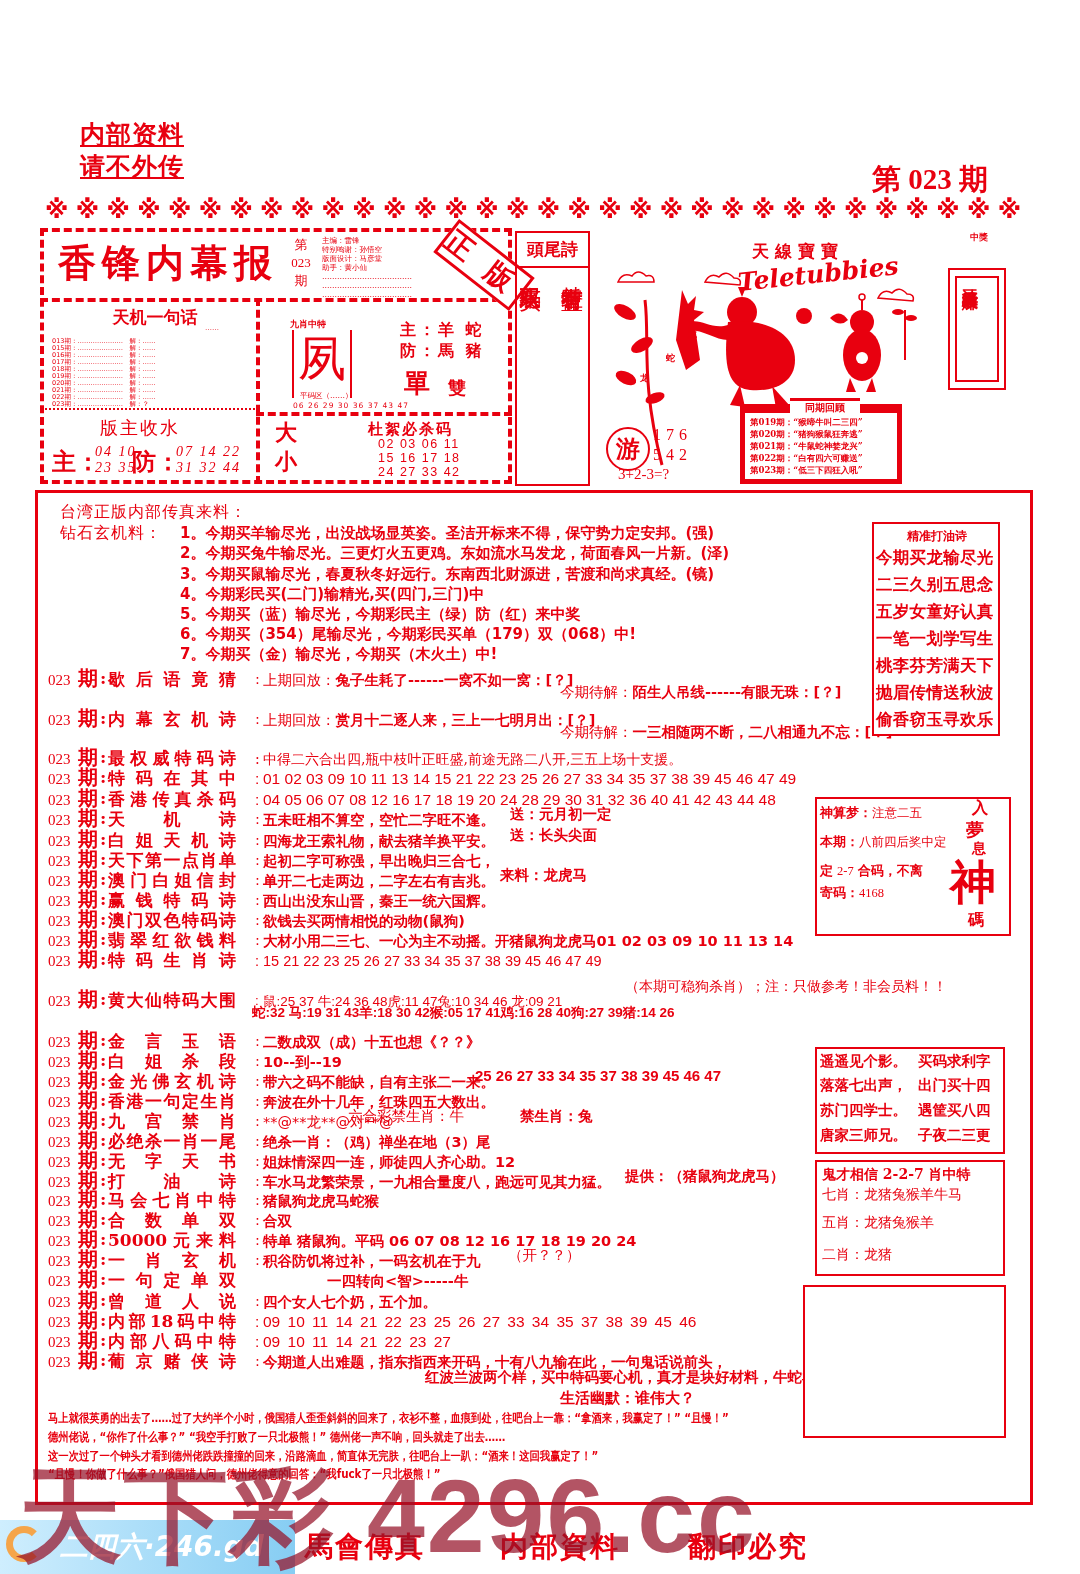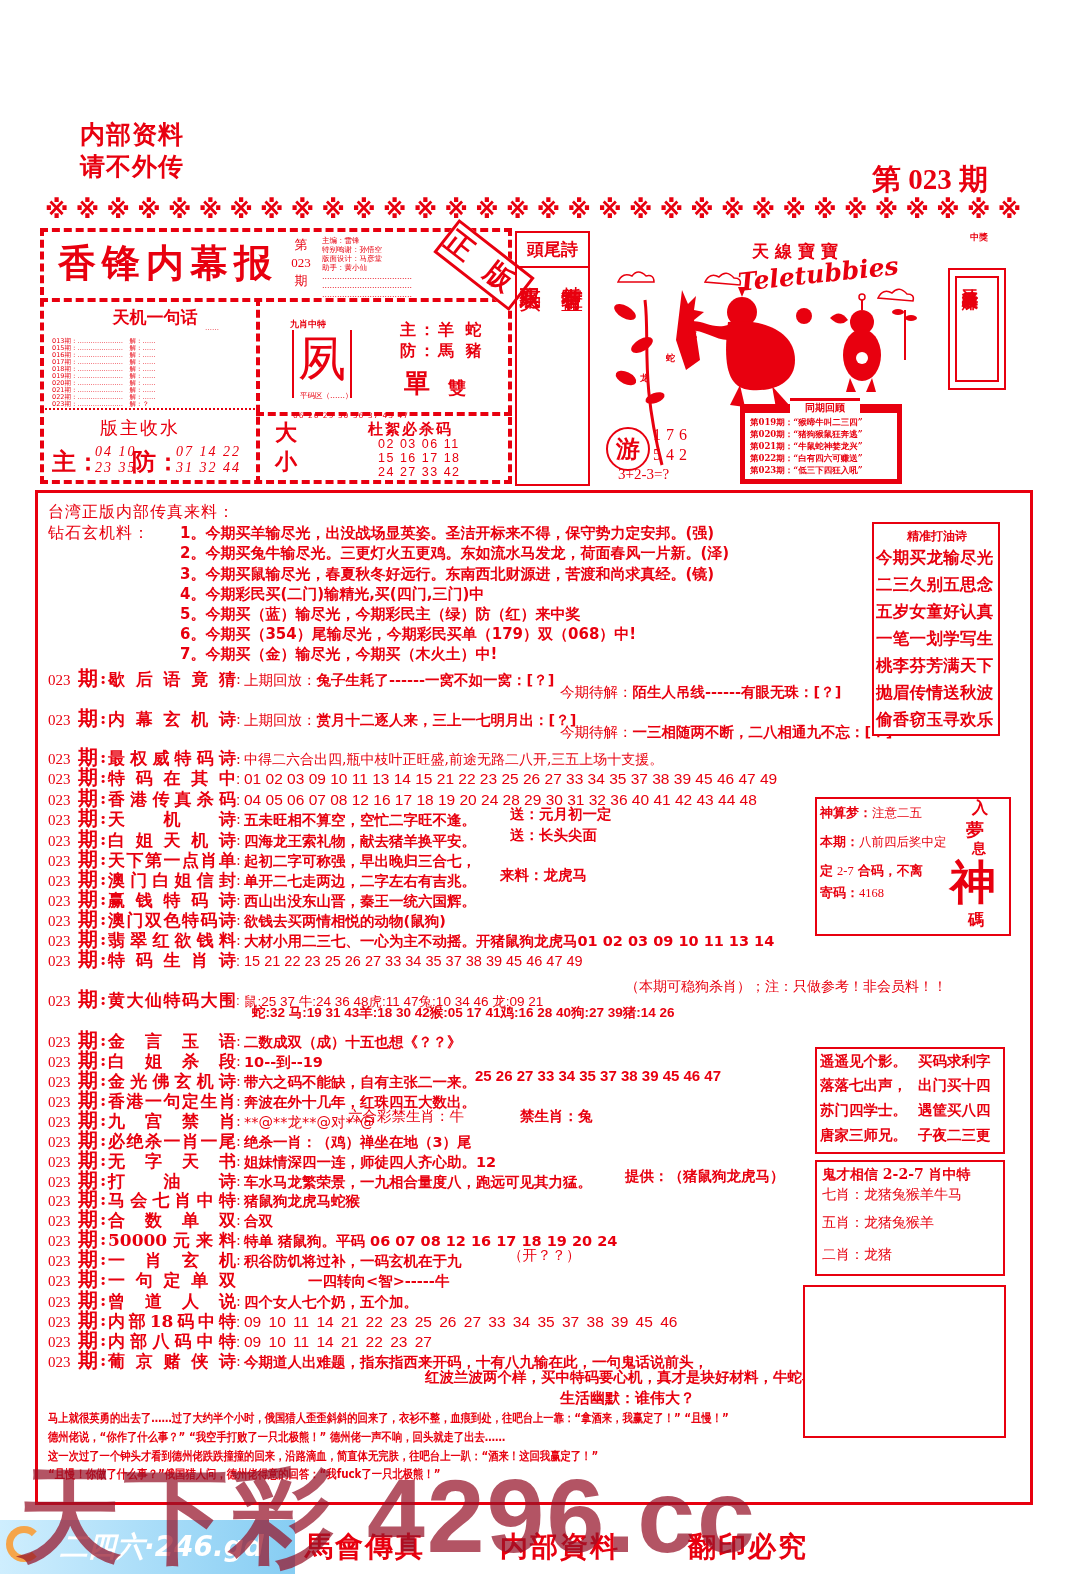--- a/index.html
+++ b/index.html
@@ -1,20 +1,20 @@
 <!DOCTYPE html>
 <html><head>
 <meta charset="utf-8">
 <style>
   html,body{margin:0;padding:0;background:#fff;}
   #page{position:relative;width:1080px;height:1574px;overflow:hidden;background:#fff;
         font-family:"DejaVu Sans",sans-serif;color:#e8000f;}
   .abs{position:absolute;white-space:nowrap;}
   
-  .side-note{left:80px;font-size:25px;font-weight:bold;letter-spacing:1px;line-height:30px;}
+  .side-note{left:80px;font-size:25px;font-weight:bold;letter-spacing:1px;line-height:30px;text-decoration:underline;}
   .title{left:222px;top:84px;font-size:92px;font-weight:bold;letter-spacing:12px;line-height:110px;
          font-family:"DejaVu Serif",serif;text-shadow:2px 2px 0 #fff,5px 4px 0 #c8000c;}
   .issue-hd{left:872px;top:160px;font-size:29px;font-weight:bold;font-family:"Liberation Serif",serif;}
   .divider{left:45px;top:196px;font-size:24px;letter-spacing:7.4px;font-weight:bold;}
   
   .dash-box{border:4px dashed #e8000f;box-sizing:border-box;}
   .dash-h{height:0;border-top:4px dashed #e8000f;}
   .dash-v{width:0;border-left:4px dashed #e8000f;}
   .masthead{left:58px;top:238px;font-size:38px;font-weight:bold;letter-spacing:6px;font-family:"DejaVu Serif",serif;}
   .vissue{left:286px;top:236px;font-size:13px;font-family:"Liberation Serif",serif;text-align:center;width:30px;line-height:18px;}
@@ -25,21 +25,21 @@
   .tianji-sub{left:205px;top:324px;font-size:7px;}
   .tianji-row{left:52px;font-size:6.5px;line-height:7px;}
   .tianji-sep{left:45px;top:408px;width:210px;border-top:2px dotted #e8000f;}
   .banzhu{left:100px;top:416px;font-size:18px;font-family:"DejaVu Serif",serif;letter-spacing:2px;}
   .big-lbl{font-size:24px;font-weight:bold;}
   .small-num{font-size:14px;font-style:italic;font-family:"Liberation Serif",serif;letter-spacing:2px;line-height:14px;}
   .feng-box{left:292px;top:330px;width:56px;height:68px;border-left:2px solid #e8000f;border-right:2px solid #e8000f;}
   .feng-char{left:294px;top:328px;width:56px;text-align:center;font-size:48px;line-height:60px;}
   .feng-title{left:290px;top:318px;font-size:9px;font-weight:bold;}
   .feng-cap{left:300px;top:391px;font-size:7.5px;}
-  .feng-nums{left:293px;top:401px;font-size:7.5px;letter-spacing:1px;margin-top:10px;}
+  .feng-nums{left:293px;top:401px;font-size:7.5px;letter-spacing:1px;}
   .zhufang{left:400px;font-size:16px;font-weight:bold;letter-spacing:3px;font-family:"DejaVu Serif",serif;}
   .ds{font-size:26px;font-weight:bold;}
   .kill-title{left:368px;top:420px;font-size:15px;font-weight:bold;font-family:"DejaVu Serif",serif;letter-spacing:2px;}
   .kill-row{left:378px;font-size:12.5px;font-family:"Liberation Sans",sans-serif;letter-spacing:1.5px;}
   .dx{left:275px;font-size:22px;font-weight:bold;}
   
   .tw-box{left:515px;top:231px;width:75px;height:255px;border:2px solid #e8000f;box-sizing:border-box;}
   .tw-title{left:515px;top:232px;width:75px;height:36px;border-bottom:2px solid #e8000f;box-sizing:border-box;
             text-align:center;font-size:17px;font-weight:bold;line-height:34px;font-family:"DejaVu Serif",serif;}
   .vcol{writing-mode:vertical-rl;text-orientation:upright;font-size:22px;line-height:24px;letter-spacing:-0.5px;}
@@ -54,28 +54,28 @@
        font-size:24px;line-height:40px;font-weight:bold;}
   .you-num{left:653px;font-size:16px;letter-spacing:5px;font-family:"Liberation Serif",serif;}
   .you-eq{left:618px;top:466px;font-size:15px;font-family:"Liberation Serif",serif;}
   .zj{left:970px;top:231px;font-size:9px;font-weight:bold;}
   .lv-box{left:948px;top:268px;width:58px;height:122px;border:2px solid #e8000f;box-sizing:border-box;}
   .lv-inner{left:955px;top:276px;width:44px;height:106px;border:2px solid #e8000f;box-sizing:border-box;}
   .lv-text{left:962px;top:281px;font-size:16px;font-weight:bold;line-height:17px;letter-spacing:-1px;}
   .tag{font-size:9px;font-weight:bold;}
   
   .main-frame{left:35px;top:490px;width:998px;height:1015px;border:3px solid #e8000f;box-sizing:border-box;}
-  .intro{left:48px;font-size:16px;font-family:"DejaVu Serif",serif;letter-spacing:1px;}
+  .intro{left:60px;font-size:16px;font-family:"DejaVu Serif",serif;letter-spacing:1px;}
   .item{left:180px;font-size:15px;font-weight:bold;}
   .row{position:absolute;left:48px;height:20px;display:flex;align-items:baseline;white-space:nowrap;}
   .num{width:30px;font-family:"Liberation Serif",serif;font-size:15px;}
   .qi{width:22px;font-size:20px;font-weight:bold;font-family:"DejaVu Serif",serif;}
   .lbl{width:136px;display:block;text-align:justify;text-align-last:justify;font-size:17px;font-family:"DejaVu Serif",serif;position:relative;padding-left:8px;box-sizing:border-box;font-weight:bold;}
   .lbl::before{content:":";position:absolute;left:0;}
-  .ct{padding-left:8px;font-size:14.5px;font-weight:bold;position:relative;}
+  .ct{padding-left:8px;font-size:14.5px;font-weight:bold;position:relative;margin-left:19px;}
   .ct::before{content:":";position:absolute;left:0;font-weight:normal;}
   .ct.nocolon::before{content:"";}
   .thin{font-weight:normal;font-family:"DejaVu Serif",serif;font-size:14px;}
   .nums{font-family:"Liberation Sans",sans-serif;font-weight:normal;font-size:15.5px;}
   .pre{font-weight:normal;font-family:"DejaVu Serif",serif;}
   .x{position:absolute;top:0;white-space:nowrap;font-size:14.5px;font-weight:bold;}
   .cont{left:252px;font-size:14.5px;font-weight:bold;}
   .joke{left:48px;font-size:12px;font-weight:bold;transform:scaleX(0.86);transform-origin:left center;}
   
   .rbox{border:2px solid #e8000f;box-sizing:border-box;background:#fff;}

